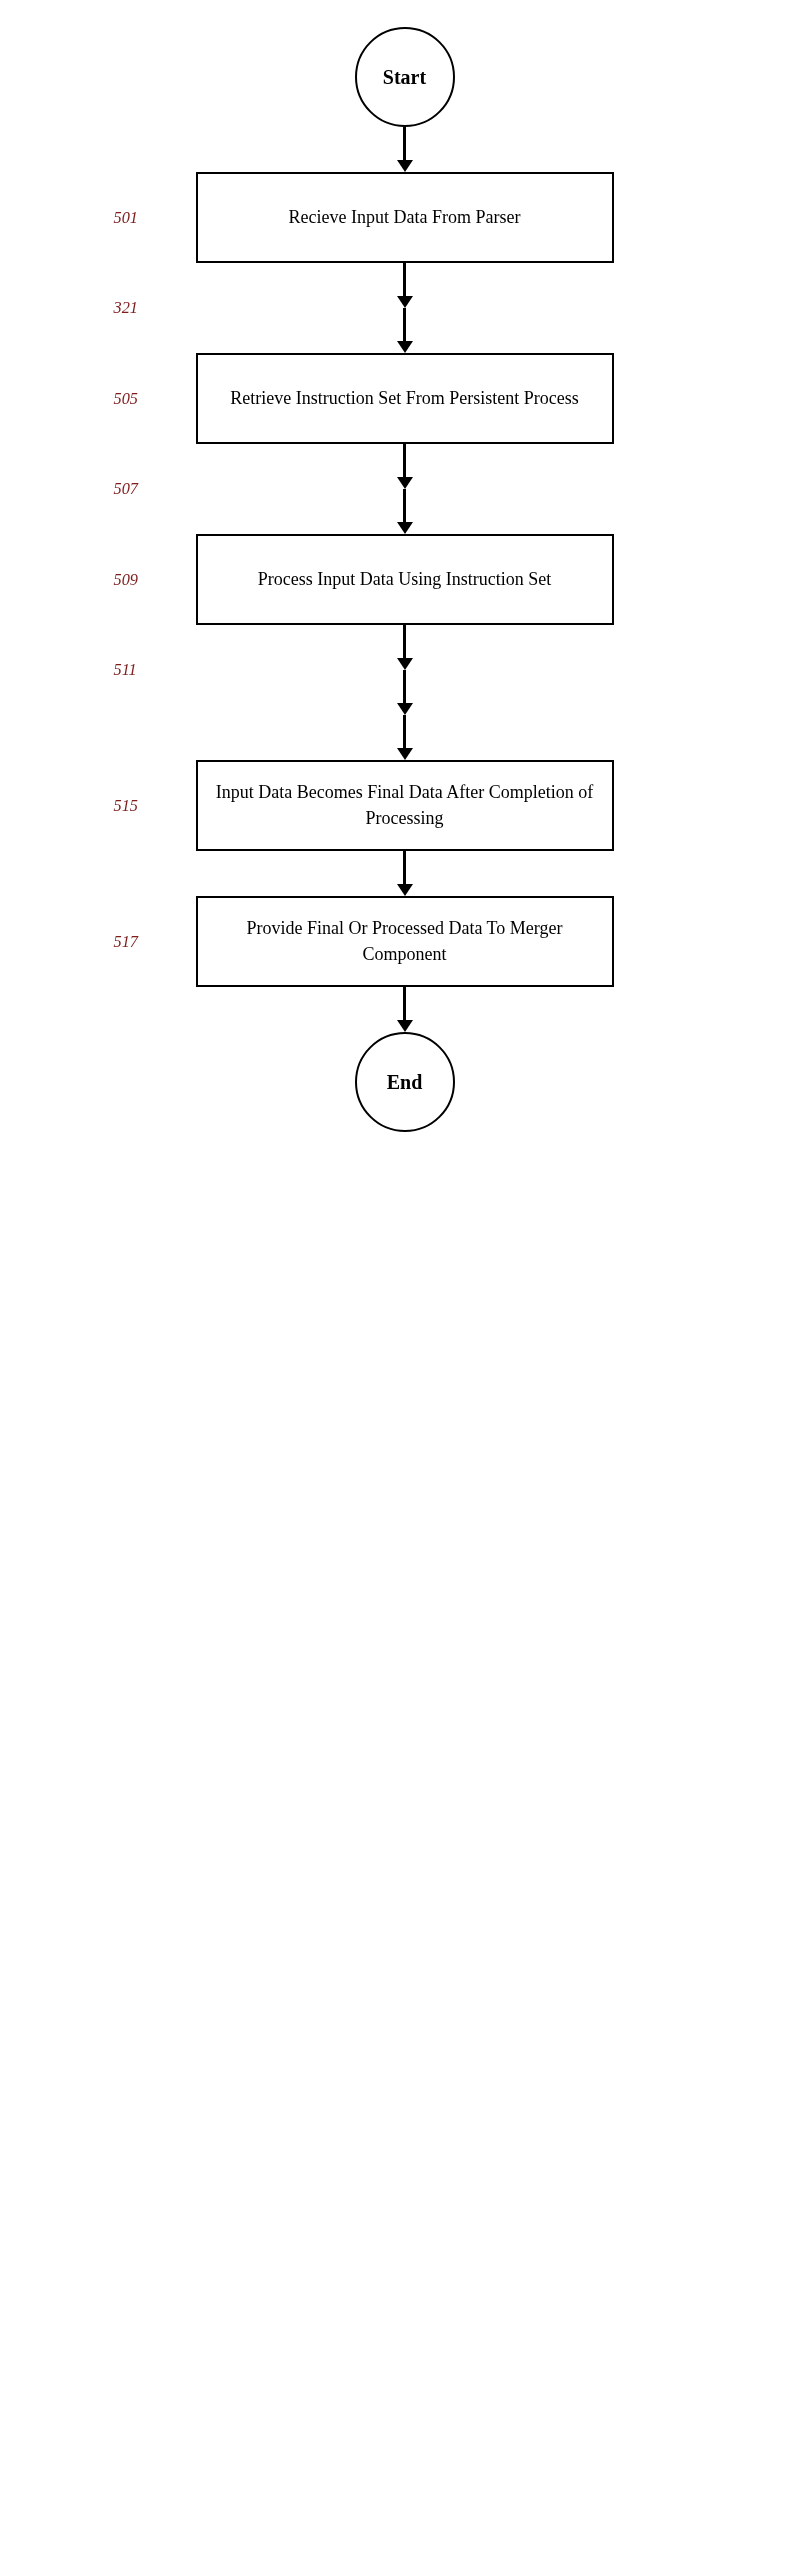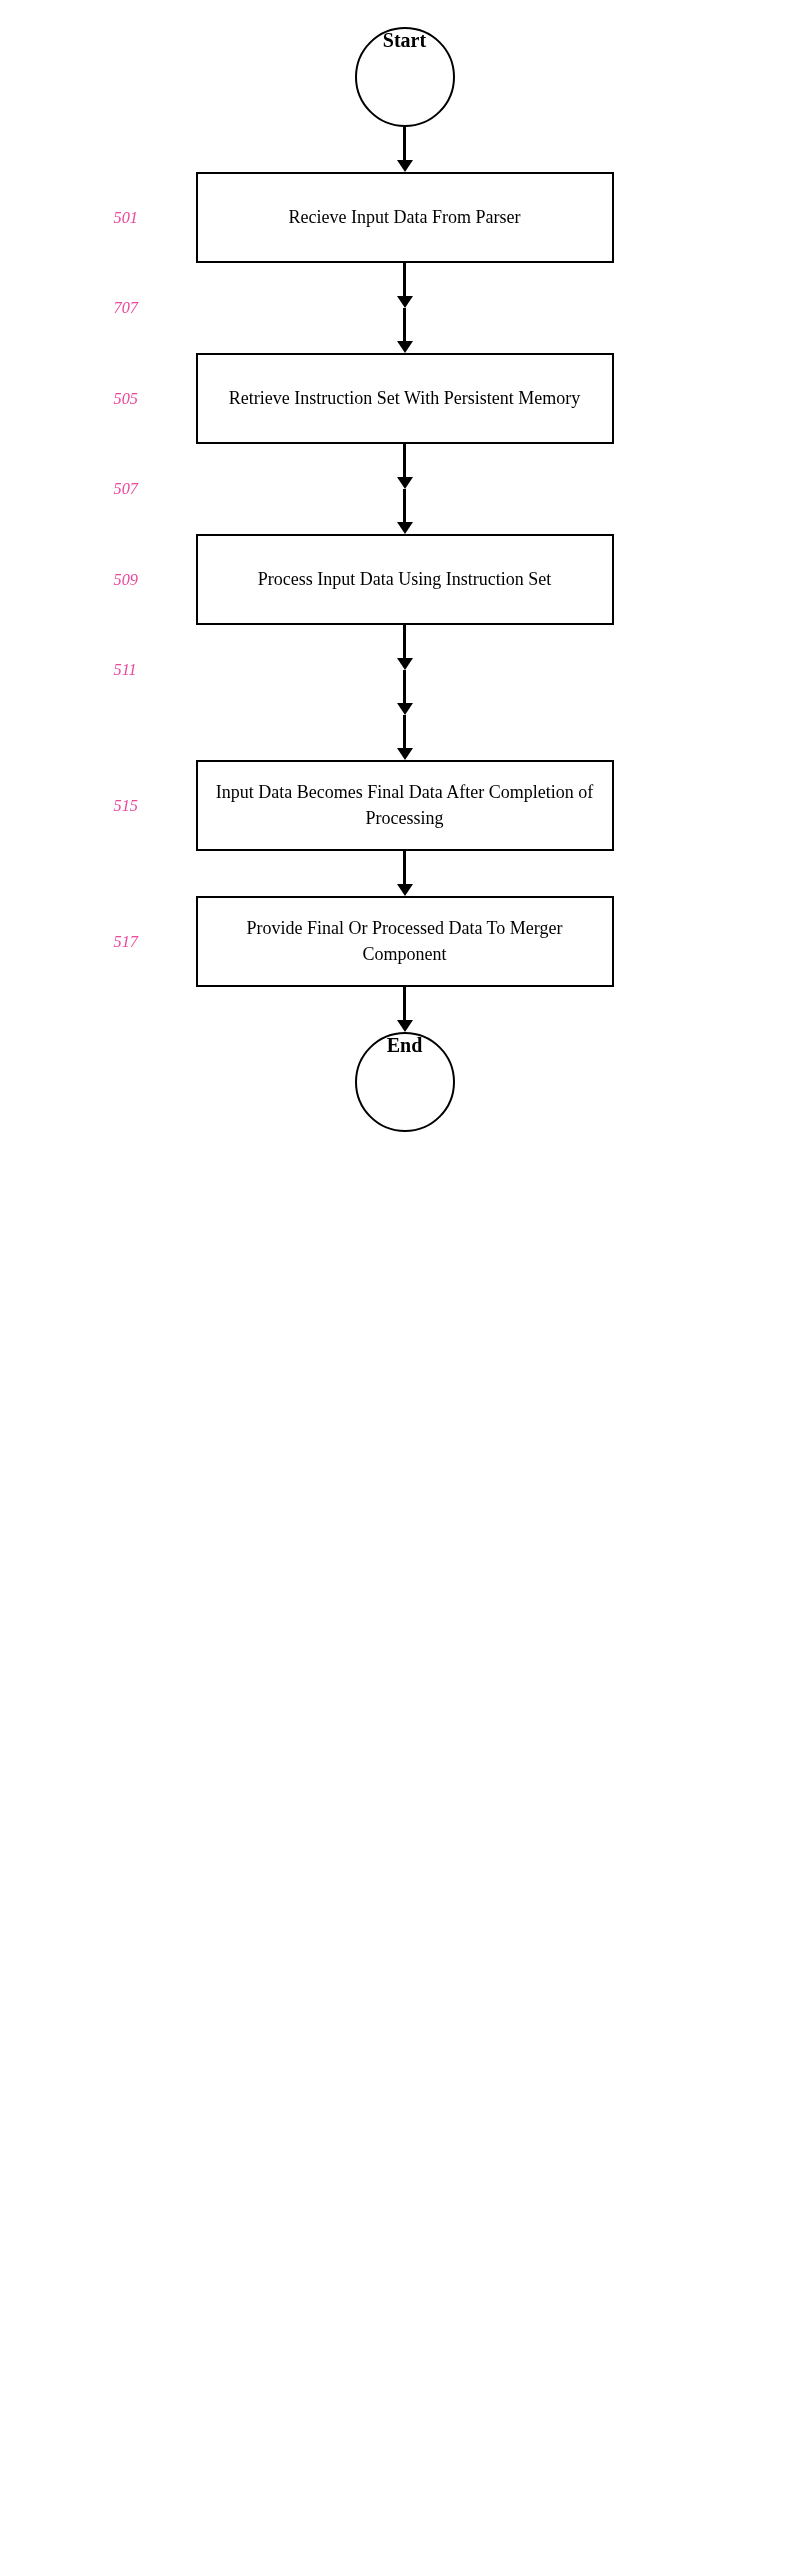--- a/index.html
+++ b/index.html
@@ -32,30 +32,30 @@
       width: 100%;
       position: relative;
       justify-content: center;
     }
 
     .node-label {
       position: absolute;
       left: 27px;
       font-size: 16.3px;
       font-style: italic;
-      color: #ec4899;
+      color: #7f1d1d;
     }
 
     .circle-node {
       width: 100px;
       height: 100px;
       border-radius: 50%;
       border: 2.3px solid #000;
       display: flex;
-      align-items: flex-start;
+      align-items: center;
       justify-content: center;
       background: #fff;
       font-size: 20px;
       font-weight: bold;
       text-align: center;
     }
 
     .rect-node {
       width: 418px;
       min-height: 91px;
@@ -114,32 +114,32 @@
       <span>Recieve Input Data From Parser</span>
     </div>
   </div>
 
   <div class="arrow">
     <div class="arrow-line"></div>
     <div class="arrow-head"></div>
   </div>
 
   <div class="node-wrapper">
-    <span class="node-label">707</span>
+    <span class="node-label">321</span>
   </div>
 
   <div class="arrow">
     <div class="arrow-line"></div>
     <div class="arrow-head"></div>
   </div>
 
   <div class="node-wrapper">
     <span class="node-label">505</span>
     <div class="rect-node">
-      <span>Retrieve Instruction Set With Persistent Memory</span>
+      <span>Retrieve Instruction Set From Persistent Process</span>
     </div>
   </div>
 
   <div class="arrow">
     <div class="arrow-line"></div>
     <div class="arrow-head"></div>
   </div>
 
   <div class="node-wrapper">
     <span class="node-label">507</span>

